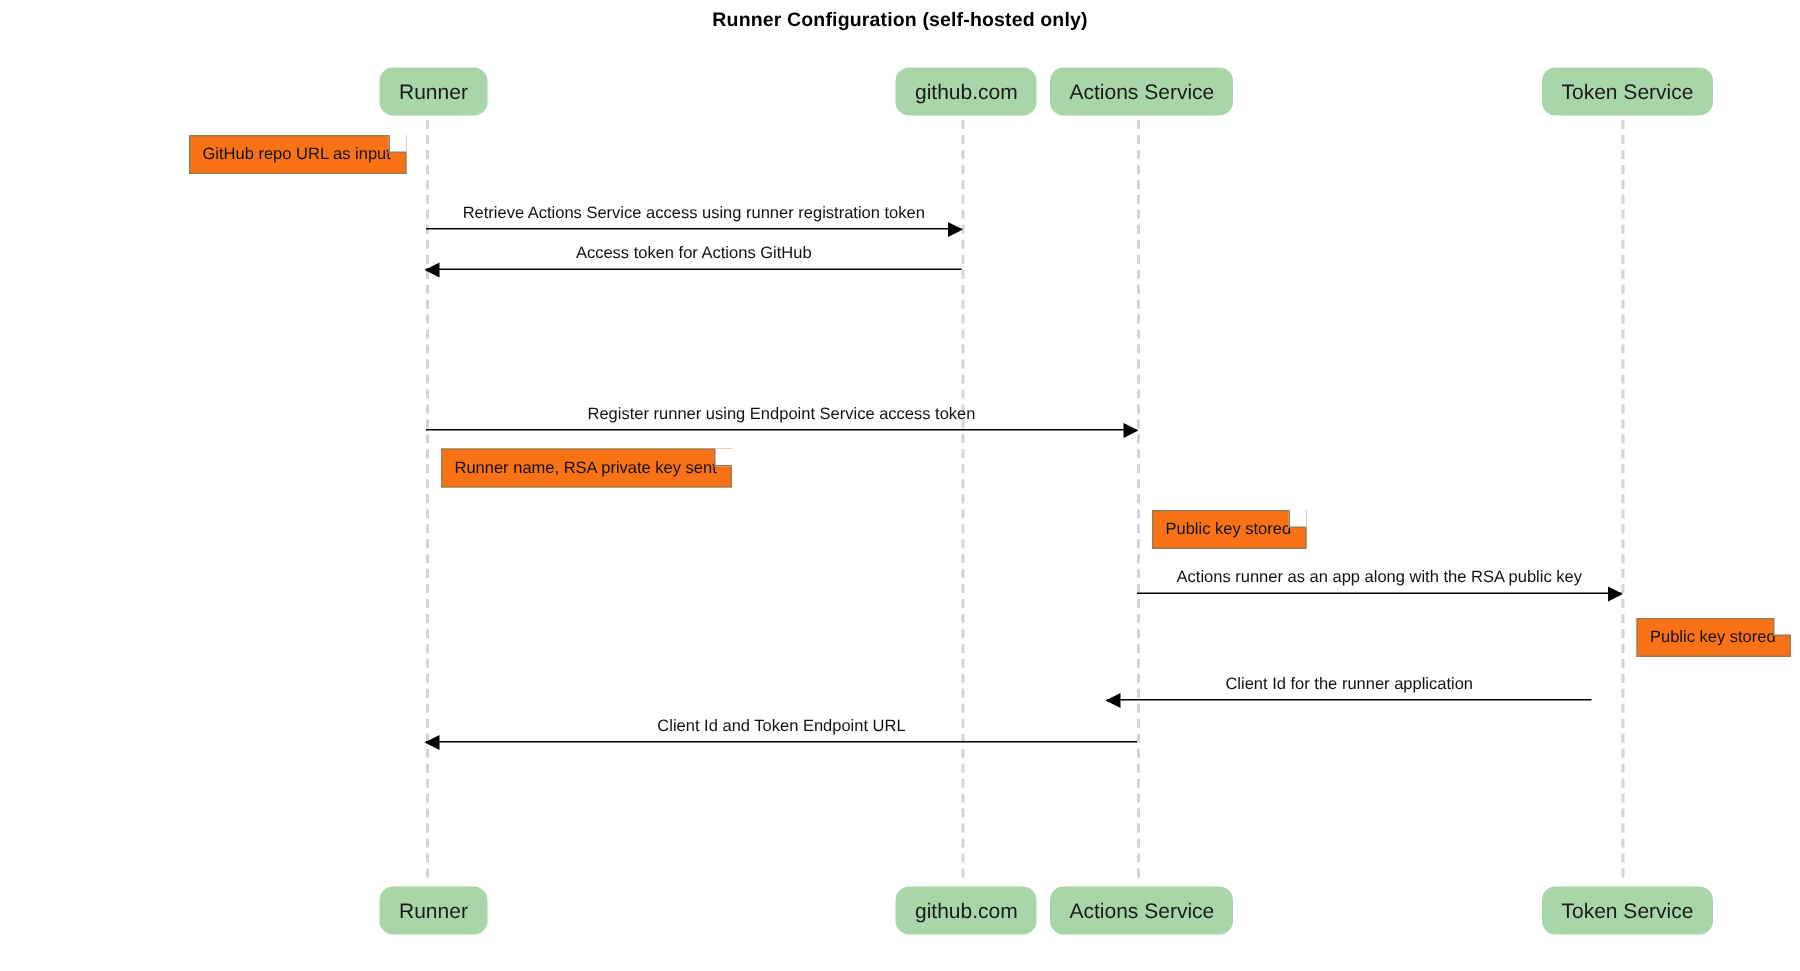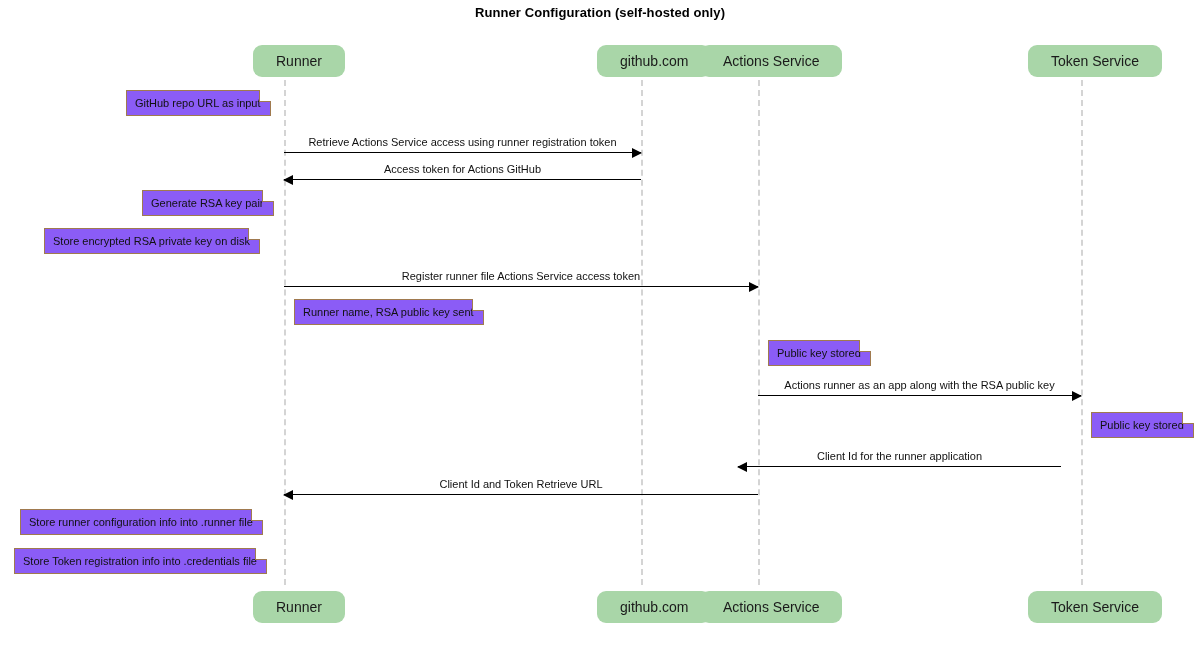--- a/index.html
+++ b/index.html
@@ -42,26 +42,26 @@
     position: absolute;
     background: #a9d6a8;
     border-radius: 9px;
     height: 32px;
     line-height: 32px;
     text-align: center;
     font-size: 14px;
     color: #1a1a1a;
     white-space: nowrap;
     box-sizing: border-box;
-    padding: 0 23px;
+    padding: 0 13px;
   }
   
   .note {
     position: absolute;
-    background: #8b5cf6;
+    background: #f97316;
     border: 1px solid #a07a4f;
     font-size: 11px;
     color: #111111;
     box-sizing: border-box;
     padding: 5px 9px 5px 8px;
     white-space: nowrap;
     line-height: 14px;
   }
   .note .fold {
     position: absolute;
@@ -134,84 +134,68 @@
   <div class="participant" style="left:253px; top:591px;">Runner</div>
   <div class="participant" style="left:597px; top:591px;">github.com</div>
   <div class="participant" style="left:700px; top:591px;">Actions Service</div>
   <div class="participant" style="left:1028px; top:591px;">Token Service</div>
 
   <div class="note" style="left:126px; top:90px;">
     <span>GitHub repo URL as input</span>
     <span class="fold"></span>
   </div>
 
-  <div class="note" style="left:142px; top:190px;">
-    <span>Generate RSA key pair</span>
-    <span class="fold"></span>
-  </div>
-
-  <div class="note" style="left:44px; top:228px;">
-    <span>Store encrypted RSA private key on disk</span>
-    <span class="fold"></span>
-  </div>
+
 
   <div class="note" style="left:294px; top:299px;">
-    <span>Runner name, RSA public key sent</span>
+    <span>Runner name, RSA private key sent</span>
     <span class="fold"></span>
   </div>
 
   <div class="note" style="left:768px; top:340px;">
     <span>Public key stored</span>
     <span class="fold"></span>
   </div>
 
   <div class="note" style="left:1091px; top:412px;">
     <span>Public key stored</span>
     <span class="fold"></span>
   </div>
 
-  <div class="note" style="left:20px; top:509px;">
-    <span>Store runner configuration info into .runner file</span>
-    <span class="fold"></span>
-  </div>
-
-  <div class="note" style="left:14px; top:548px;">
-    <span>Store Token registration info into .credentials file</span>
-    <span class="fold"></span>
-  </div>
+
 
   <div class="msg to-right" style="left:284px; top:152px; width:357px;">
     <div class="label">Retrieve Actions Service access using runner registration token</div>
     <div class="line"></div>
     <div class="head"></div>
   </div>
 
   <div class="msg to-left" style="left:284px; top:179px; width:357px;">
     <div class="label">Access token for Actions GitHub</div>
     <div class="line"></div>
     <div class="head"></div>
   </div>
 
   <div class="msg to-right" style="left:284px; top:286px; width:474px;">
-    <div class="label">Register runner file Actions Service access token</div>
+    <div class="label">Register runner using Endpoint Service access token</div>
     <div class="line"></div>
     <div class="head"></div>
   </div>
 
   <div class="msg to-right" style="left:758px; top:395px; width:323px;">
     <div class="label">Actions runner as an app along with the RSA public key</div>
     <div class="line"></div>
     <div class="head"></div>
   </div>
 
   <div class="msg to-left" style="left:738px; top:466px; width:323px;">
     <div class="label">Client Id for the runner application</div>
     <div class="line"></div>
     <div class="head"></div>
   </div>
 
   <div class="msg to-left" style="left:284px; top:494px; width:474px;">
-    <div class="label">Client Id and Token Retrieve URL</div>
+    <div class="label">Client Id and Token Endpoint URL</div>
     <div class="line"></div>
     <div class="head"></div>
   </div>
 
 </div>
 
 </body></html>

